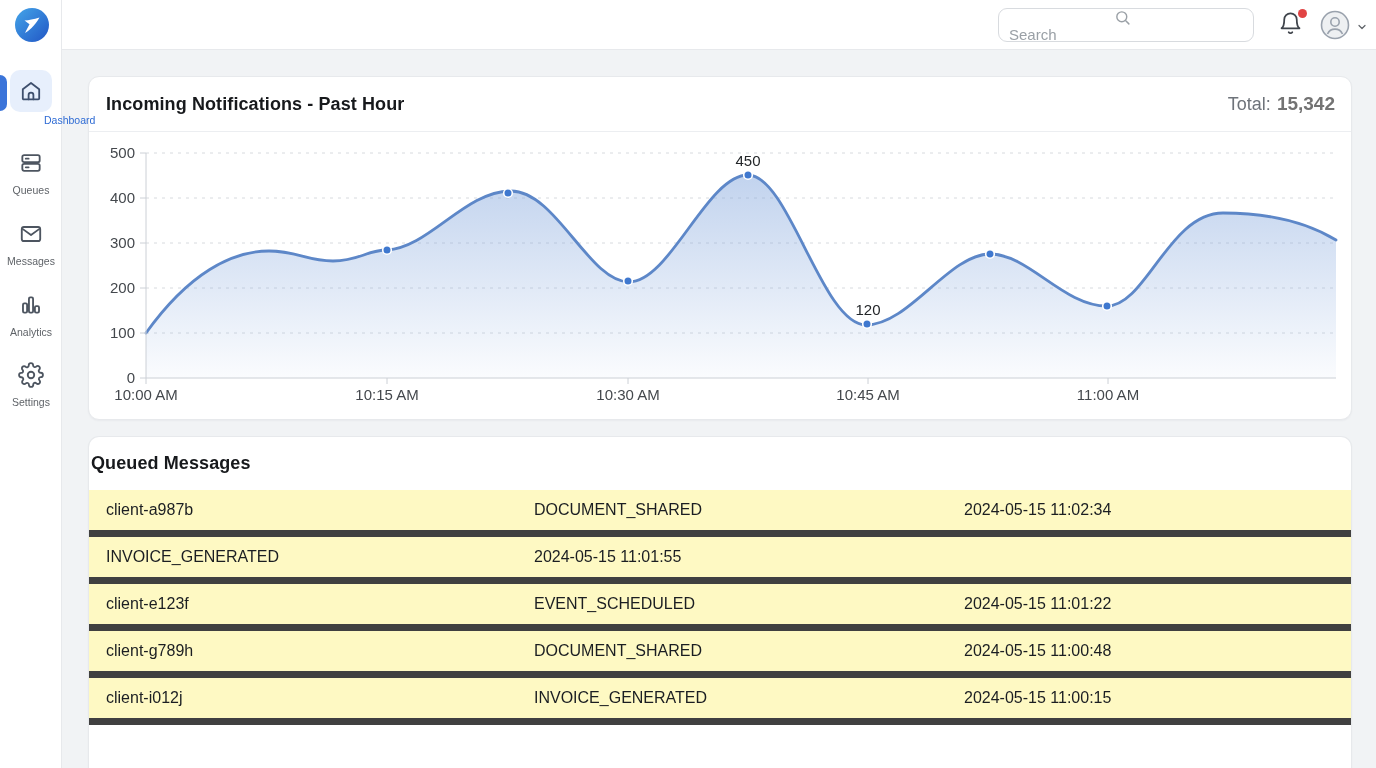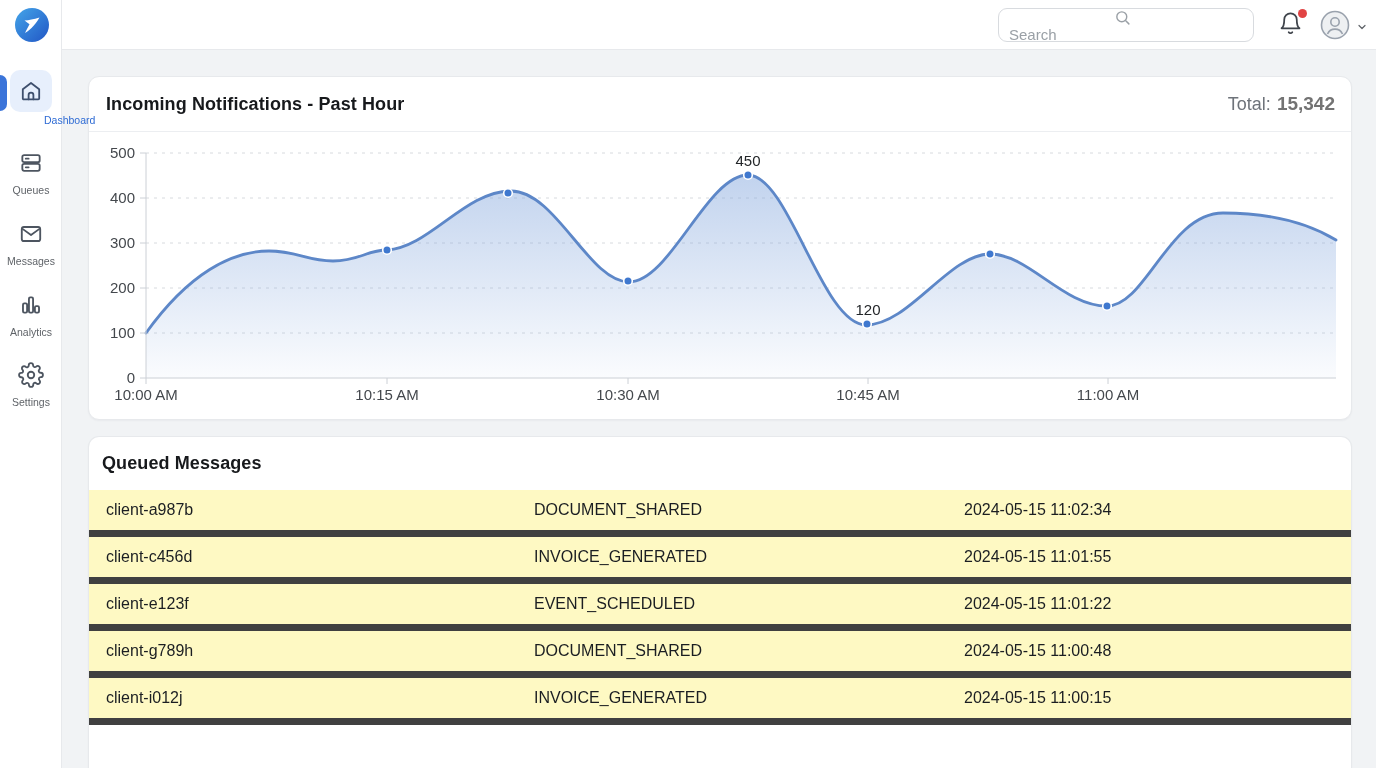--- a/index.html
+++ b/index.html
@@ -49,21 +49,21 @@
   .card-head { height:55px; border-bottom:1px solid #eceef1;
     display:flex; align-items:center; padding:0 16px 0 17px; }
   .card-title { font-size:18px; font-weight:700; color:#17191c; letter-spacing:.1px; }
   .total-wrap { margin-left:auto; font-size:18px; }
   .total-label { color:#6e737a; }
   .total-value { color:#737373; font-weight:700; font-size:19px; margin-left:6px; }
 
   .chart-svg { position:absolute; left:8px; top:64px; }
 
   
-  .table-head { height:53px; display:flex; align-items:center; padding:0 13px; }
+  .table-head { height:53px; display:flex; align-items:center; padding:0 2px; }
   .cols { display:grid; grid-template-columns:428px 430px auto; align-items:center;
     padding-left:17px; }
   .col-header-row { height:38px; background:#f6f7f9; border-bottom:1px solid #e8eaee;
     font-size:15px; color:#50555b; }
   .data-row { height:47px; border-bottom:7px solid #404040; font-size:16px; color:#1b1e22;
     background:#fef9c3; }
 </style>
 </head>
 <body>
 
@@ -257,21 +257,20 @@
       <span class="card-title">Queued Messages</span>
     </div>
 
 
     <div class="cols data-row">
       <span>client-a987b</span>
       <span>DOCUMENT_SHARED</span>
       <span>2024-05-15 11:02:34</span>
     </div>
     <div class="cols data-row">
-      <span>client-c456d</span>
       <span>INVOICE_GENERATED</span>
       <span>2024-05-15 11:01:55</span>
     </div>
     <div class="cols data-row">
       <span>client-e123f</span>
       <span>EVENT_SCHEDULED</span>
       <span>2024-05-15 11:01:22</span>
     </div>
     <div class="cols data-row">
       <span>client-g789h</span>

